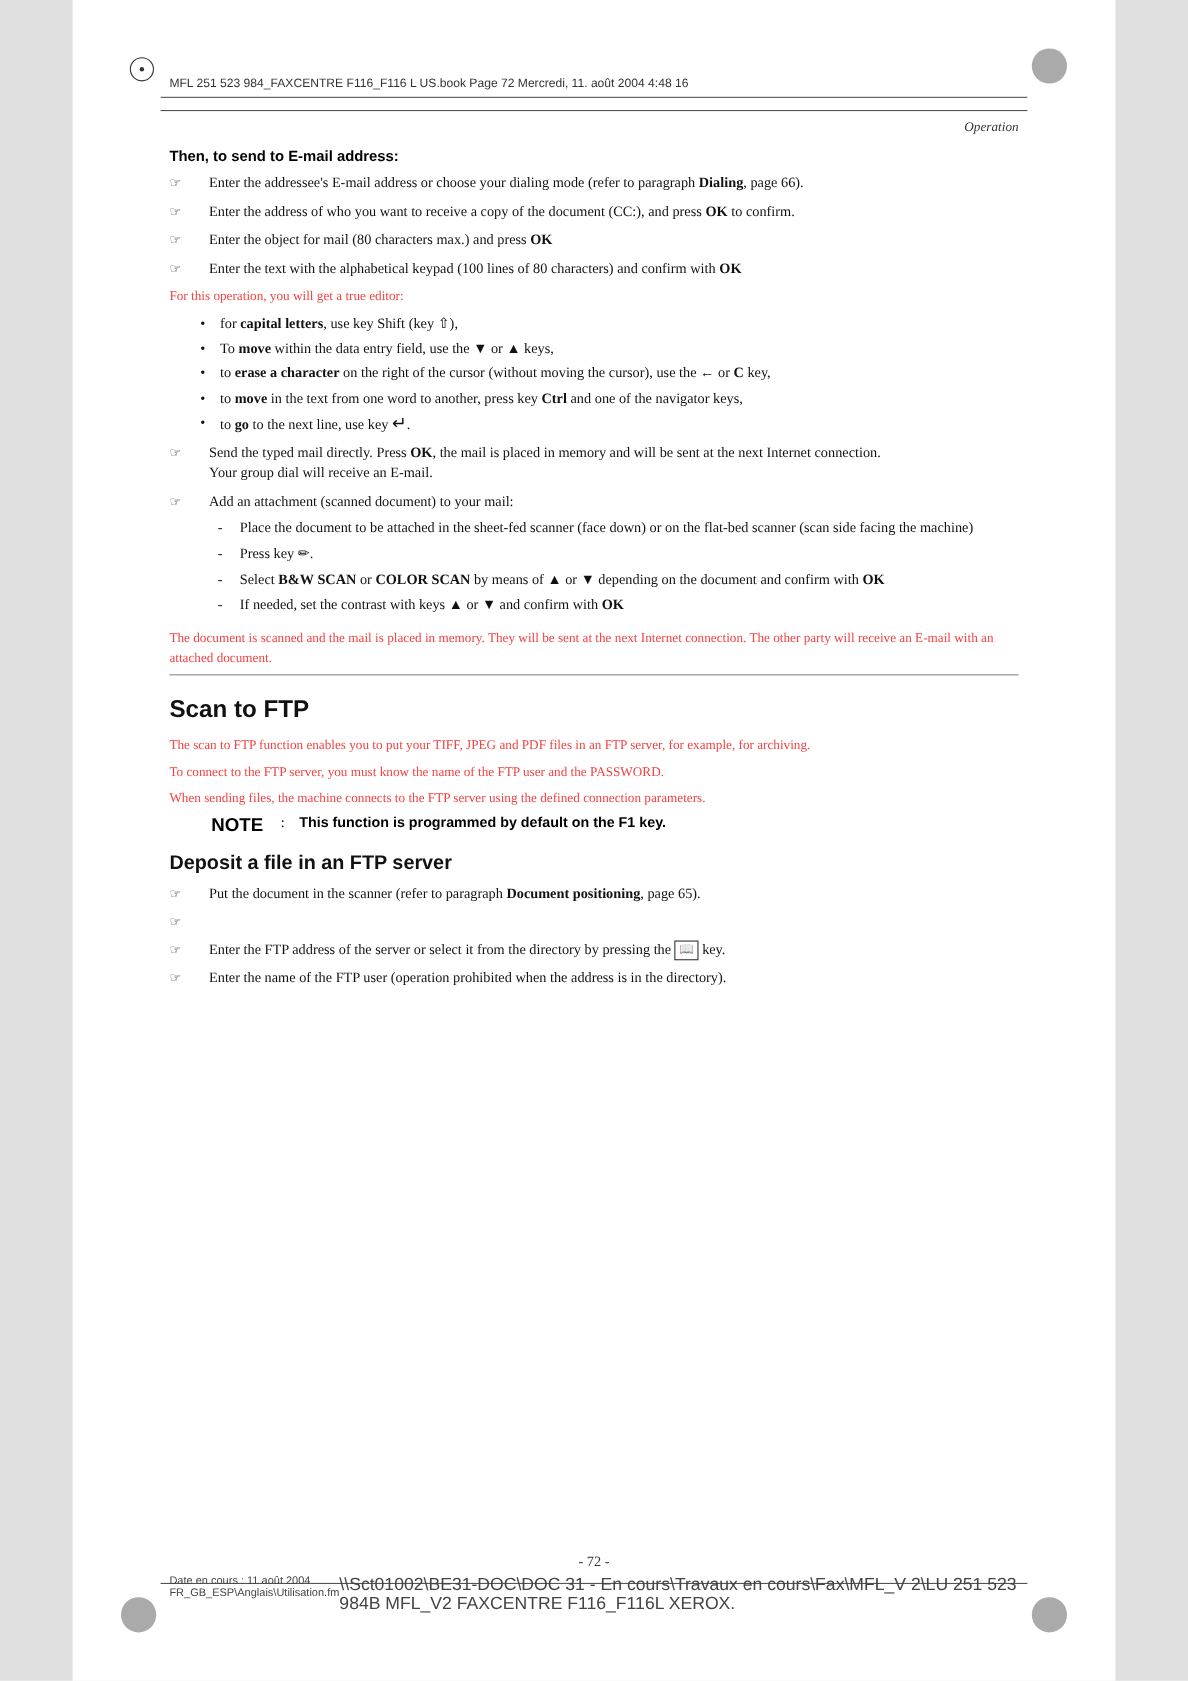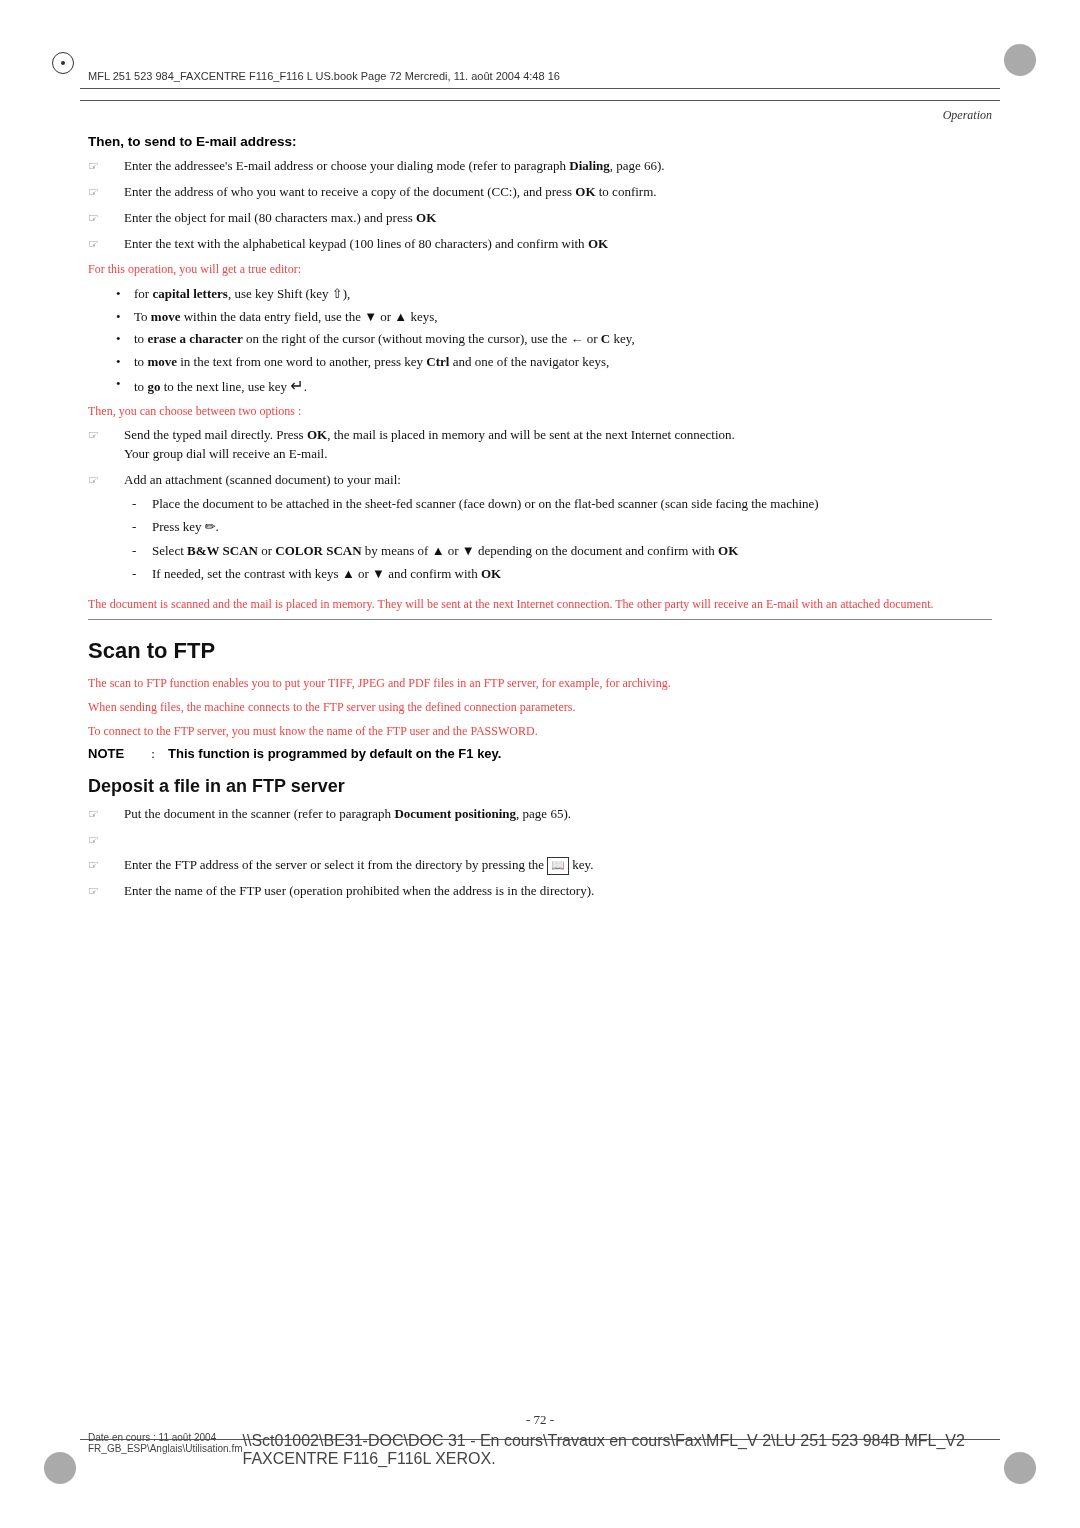--- a/index.html
+++ b/index.html
@@ -11,21 +11,21 @@
     body {
       background: #e0e0e0;
       display: flex;
       justify-content: center;
       align-items: flex-start;
       min-height: 100vh;
       font-family: 'Times New Roman', Times, serif;
     }
 
     .page {
-      width: 1080px;
+      width: 948px;
       min-height: 1528px;
       background: #fff;
       position: relative;
       padding: 12px;
     }
 
     
     .reg-mark {
       position: absolute;
       width: 22px;
@@ -217,21 +217,22 @@
       display: flex;
       align-items: flex-start;
       margin: 6px 0 8px 0;
       font-size: 13px;
     }
 
     .note-label {
       font-weight: bold;
       font-family: Arial, sans-serif;
       min-width: 60px;
-      font-size: 13px;
+      font-size: 17px;
+      margin-left: 38px;
     }
 
     .note-colon {
       min-width: 20px;
     }
 
     .note-text {
       font-size: 13px;
       font-weight: bold;
       font-family: Arial, sans-serif;
@@ -344,21 +345,20 @@
       <li class="dot-item">
         <span class="dot-sym">•</span>
         <span>to <b>move</b> in the text from one word to another, press key <b>Ctrl</b> and one of the navigator keys,</span>
       </li>
       <li class="dot-item">
         <span class="dot-sym">•</span>
         <span>to <b>go</b> to the next line, use key <span style="font-size:16px;">↵</span>.</span>
       </li>
     </ul>
 
-    <p class="body-text">Then, you can choose between two options :</p>
 
     <ul class="bullet-list">
       <li class="bullet-item">
         <span class="memo-symbol">☞</span>
         <span>
           Send the typed mail directly. Press <b>OK</b>, the mail is placed in memory and will be sent at the next Internet connection.<br>
           <span style="margin-left:0px;">Your group dial will receive an E-mail.</span>
         </span>
       </li>
       <li class="bullet-item">
@@ -386,22 +386,22 @@
         </span>
       </li>
     </ul>
 
     <p class="body-text">The document is scanned and the mail is placed in memory. They will be sent at the next Internet connection. The other party will receive an E-mail with an attached document.</p>
 
     <hr class="section-divider">
     <h2 class="section-heading">Scan to FTP</h2>
 
     <p class="body-text">The scan to FTP function enables you to put your TIFF, JPEG and PDF files in an FTP server, for example, for archiving.</p>
+    <p class="body-text">To connect to the FTP server, you must know the name of the FTP user and the PASSWORD.</p>
     <p class="body-text">When sending files, the machine connects to the FTP server using the defined connection parameters.</p>
-    <p class="body-text">To connect to the FTP server, you must know the name of the FTP user and the PASSWORD.</p>
 
     <div class="note-row">
       <span class="note-label">NOTE</span>
       <span class="note-colon">&nbsp;:&nbsp;&nbsp;&nbsp;</span>
       <span class="note-text">This function is programmed by default on the F1 key.</span>
     </div>
 
     <h2 class="subsection-heading">Deposit a file in an FTP server</h2>
 
     <ul class="bullet-list">

